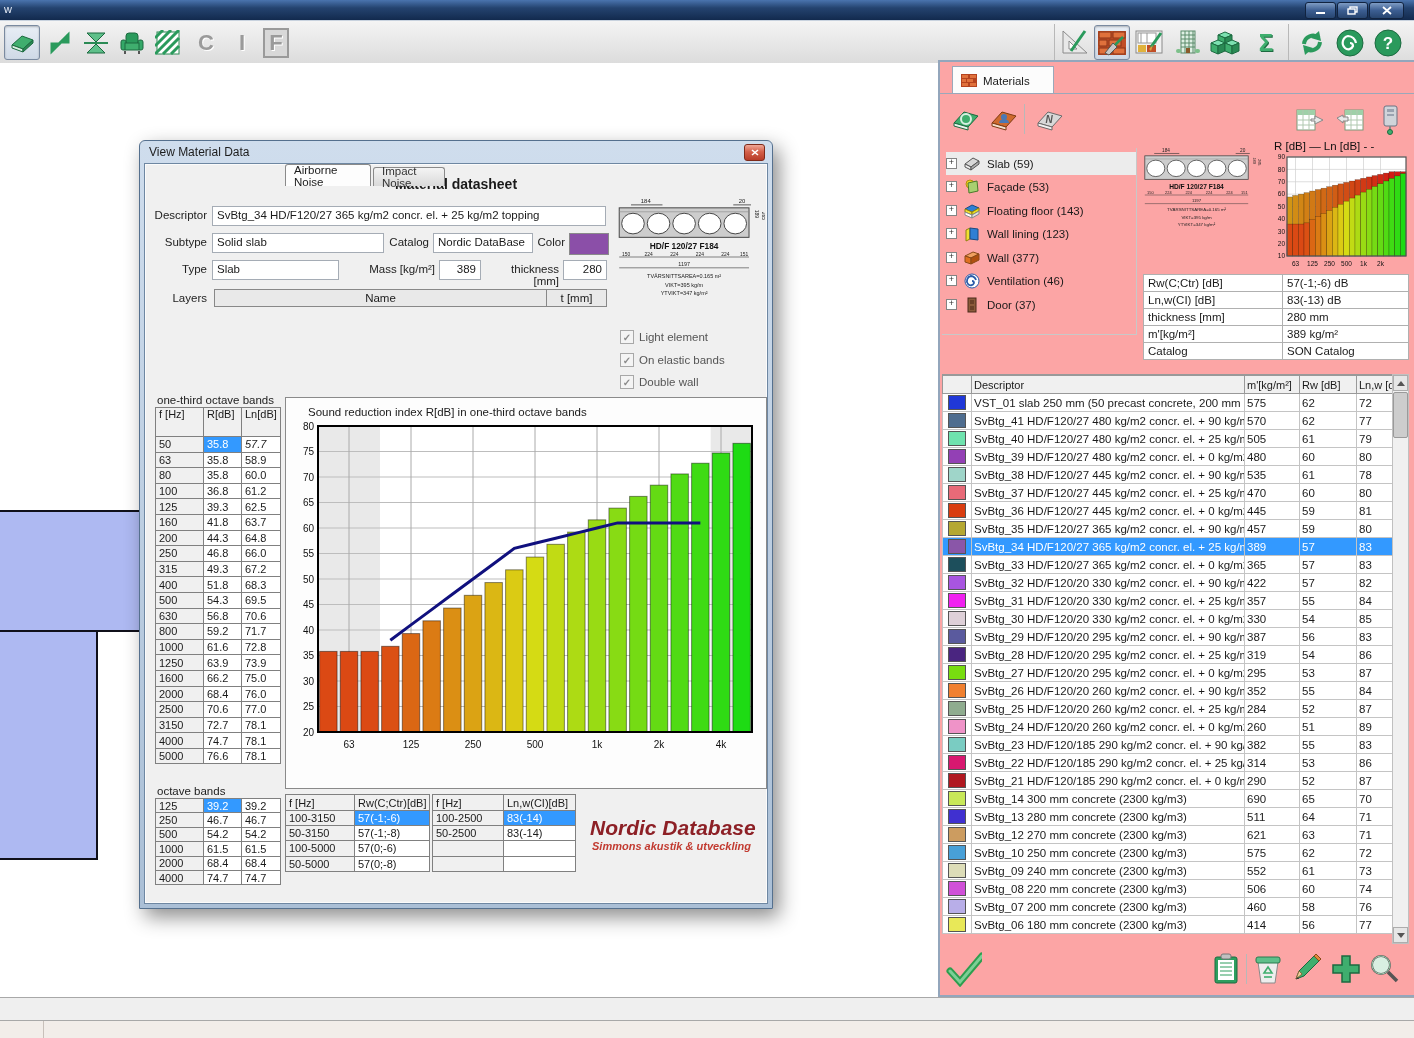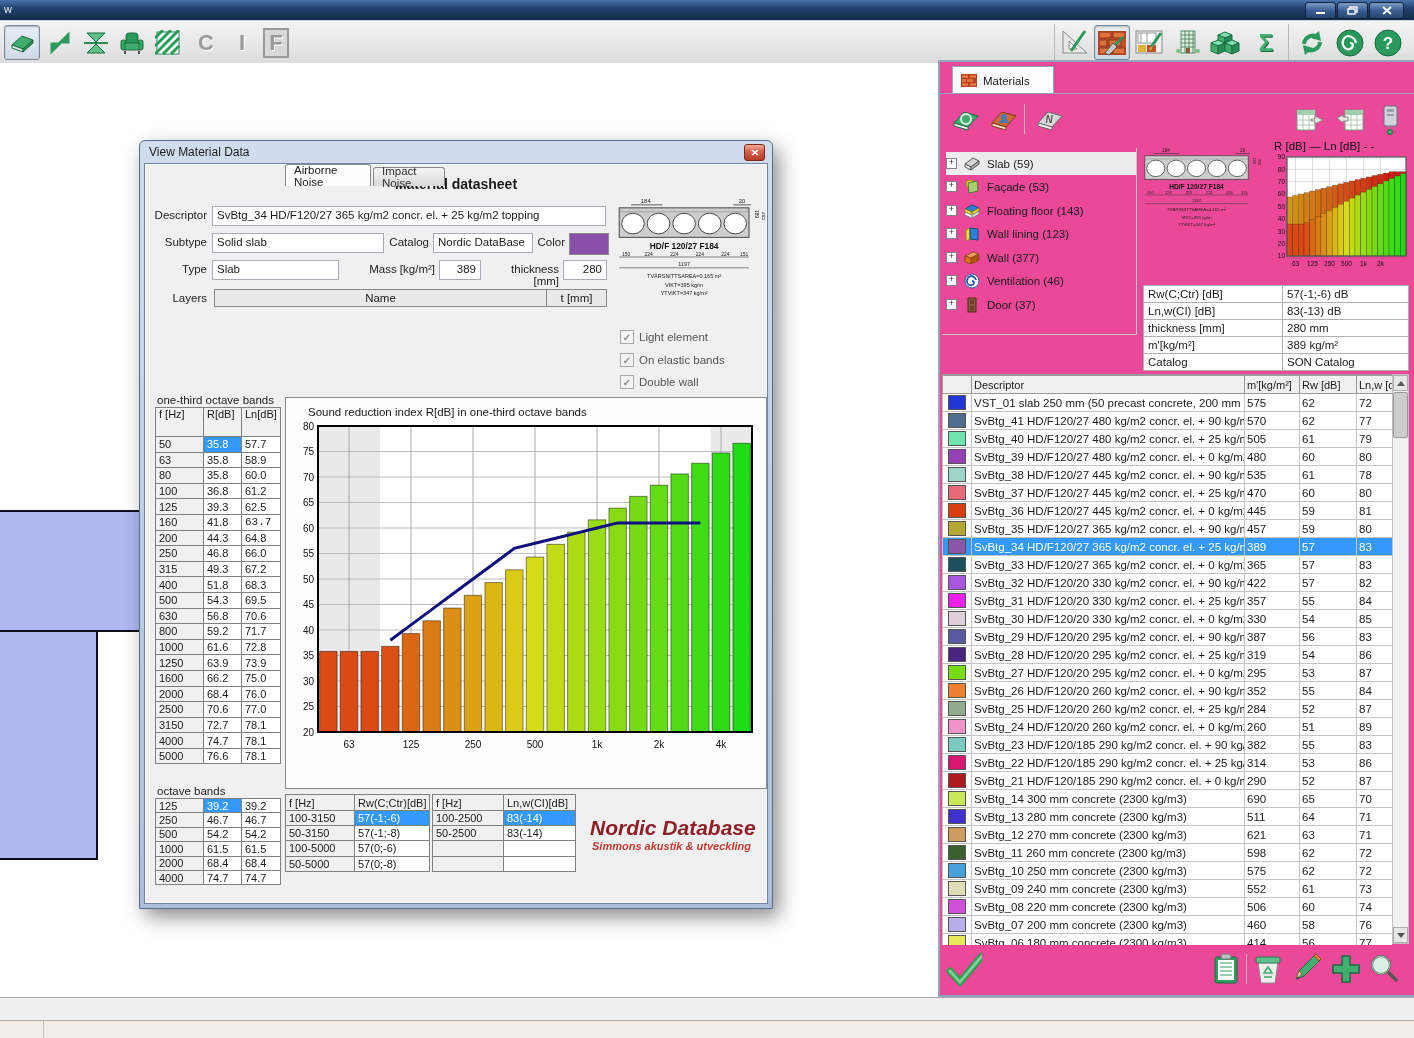--- a/index.html
+++ b/index.html
@@ -35,21 +35,21 @@
   table.grid td.hdr{background:#f0f0f0;}
   table.grid td.sel{background:#3399ff;color:#fff;}
   .sec-label{position:absolute;font-size:11.5px;color:#222;}
   .tab{position:absolute;top:0;height:20px;border:1px solid #8a8a8a;border-bottom:none;border-radius:3px 3px 0 0;display:flex;align-items:center;justify-content:center;font-size:11.5px;padding:0 8px;box-sizing:border-box;}
   .tab.on{background:#fdfdfd;z-index:3;height:22px;}
   .tab.off{background:linear-gradient(to bottom,#f4f4f4,#d9d9d9);color:#333;top:3px;height:19px;z-index:1;}
   #tabpanel{position:absolute;background:#fdfdfd;border:1px solid #8a8a8a;z-index:2;}
   #logo1{position:absolute;font-size:21px;font-weight:bold;font-style:italic;color:#8d2026;letter-spacing:0px;}
   #logo2{position:absolute;font-size:11px;font-weight:bold;font-style:italic;color:#c23a30;}
   
-  #panel{left:938px;top:60px;width:474px;height:933px;background:#ec4899;border-left:2px solid #93a6bc;border-top:2px solid #93a6bc;border-bottom:2px solid #93a6bc;}
+  #panel{left:938px;top:60px;width:474px;height:933px;background:#fca5a5;border-left:2px solid #93a6bc;border-top:2px solid #93a6bc;border-bottom:2px solid #93a6bc;}
   #panel-tab{position:absolute;left:12px;top:4px;width:102px;height:28px;background:#fcfcfc;border:1px solid #9aa8ba;border-bottom:none;display:flex;align-items:center;padding-left:8px;box-sizing:border-box;font-size:11.5px;}
   #panel-tabline{position:absolute;left:0;top:31px;width:474px;height:1px;background:#9aa8ba;}
   .ptool{position:absolute;top:40px;width:36px;height:36px;display:flex;align-items:center;justify-content:center;}
   .tree-item{position:absolute;left:4px;width:190px;height:23px;display:flex;align-items:center;font-size:11.5px;}
   .tree-item .expander{width:9px;height:9px;border:1px solid #848484;background:#fff;font-size:9px;line-height:7px;text-align:center;color:#333;margin-right:6px;flex:none;}
   .tree-item .ticon{margin-right:6px;flex:none;}
   #tree-box{position:absolute;left:2px;top:86px;width:194px;height:186px;border-right:1px solid #c8c8c8;border-bottom:1px solid #c8c8c8;}
   #props{position:absolute;border-collapse:collapse;font-size:11.5px;background:#fff;}
   #props td{border:1px solid #b0b0b0;height:16px;padding:0 4px;}
   #mat-wrap{position:absolute;left:2px;top:312px;width:450px;height:570px;overflow:hidden;border-top:1px solid #999;}
@@ -481,21 +481,21 @@
         <rect x="96.33333333333334" y="35.298750000000005" width="5.666666666666667" height="66.70124999999999" fill="hsl(85,83%,47%)" stroke="rgba(0,0,0,0.4)" stroke-width="0.5"></rect>
         <rect x="102" y="32.4525" width="5.666666666666667" height="69.5475" fill="hsl(91,83%,47%)" stroke="rgba(0,0,0,0.4)" stroke-width="0.5"></rect>
         <rect x="107.66666666666667" y="29.72999999999999" width="5.666666666666667" height="72.27000000000001" fill="hsl(96,83%,47%)" stroke="rgba(0,0,0,0.4)" stroke-width="0.5"></rect>
         <rect x="113.33333333333334" y="27.007500000000007" width="5.666666666666667" height="74.99249999999999" fill="hsl(102,83%,47%)" stroke="rgba(0,0,0,0.4)" stroke-width="0.5"></rect>
         <rect x="119" y="24.408749999999998" width="5.666666666666667" height="77.59125" fill="hsl(107,83%,47%)" stroke="rgba(0,0,0,0.4)" stroke-width="0.5"></rect>
         <rect x="124.66666666666667" y="21.933749999999996" width="5.666666666666667" height="80.06625" fill="hsl(112,83%,47%)" stroke="rgba(0,0,0,0.4)" stroke-width="0.5"></rect>
         <rect x="130.33333333333334" y="19.582500000000007" width="5.666666666666667" height="82.41749999999999" fill="hsl(117,83%,47%)" stroke="rgba(0,0,0,0.4)" stroke-width="0.5"></rect>
         <rect x="17" y="3" width="119" height="99" fill="none" stroke="#555" stroke-width="1.2"></rect>
       </svg></div>
 
-  <table id="props" style="left:203px;top:223px;width:266px">
+  <table id="props" style="left:203px;top:212px;width:266px">
       <tbody>
         <tr>
           <td style="width: 130px;">Rw(C;Ctr) [dB]</td>
           <td>57(-1;-6) dB</td>
         </tr>
         <tr>
           <td style="width: 130px;">Ln,w(CI) [dB]</td>
           <td>83(-13) dB</td>
         </tr>
         <tr>
@@ -740,29 +740,20 @@
             <td>71</td>
           </tr>
           <tr>
             <td>
               <div class="swatch" style="background: rgb(204, 156, 96);"></div>
             </td>
             <td>SvBtg_12 270 mm concrete (2300 kg/m3)</td>
             <td>621</td>
             <td>63</td>
             <td>71</td>
-          </tr>
-          <tr>
-            <td>
-              <div class="swatch" style="background: rgb(58, 96, 48);"></div>
-            </td>
-            <td>SvBtg_11 260 mm concrete (2300 kg/m3)</td>
-            <td>598</td>
-            <td>62</td>
-            <td>72</td>
           </tr>
           <tr>
             <td>
               <div class="swatch" style="background: rgb(72, 160, 216);"></div>
             </td>
             <td>SvBtg_10 250 mm concrete (2300 kg/m3)</td>
             <td>575</td>
             <td>62</td>
             <td>72</td>
           </tr>
@@ -943,21 +934,21 @@
         <table class="grid">
           <tbody>
             <tr>
               <td class="hdr" style="width: 41px; height: 28px; vertical-align: top;">f [Hz]</td>
               <td class="hdr" style="width: 31px; height: 28px; vertical-align: top;">R[dB]</td>
               <td class="hdr" style="width: 32px; height: 28px; vertical-align: top;">Ln[dB]</td>
             </tr>
             <tr>
               <td class="hdr" style="width: 41px; height: 14.6px;">50</td>
               <td class="sel" style="width: 31px; height: 14.6px;">35.8</td>
-              <td style="width: 32px; height: 14.6px;">57.7</td>
+              <td style="width: 32px; height: 14.6px; font-style: italic;">57.7</td>
             </tr>
             <tr>
               <td class="hdr" style="width: 41px; height: 14.6px;">63</td>
               <td style="width: 31px; height: 14.6px;">35.8</td>
               <td style="width: 32px; height: 14.6px;">58.9</td>
             </tr>
             <tr>
               <td class="hdr" style="width: 41px; height: 14.6px;">80</td>
               <td style="width: 31px; height: 14.6px;">35.8</td>
               <td style="width: 32px; height: 14.6px;">60.0</td>
@@ -968,21 +959,21 @@
               <td style="width: 32px; height: 14.6px;">61.2</td>
             </tr>
             <tr>
               <td class="hdr" style="width: 41px; height: 14.6px;">125</td>
               <td style="width: 31px; height: 14.6px;">39.3</td>
               <td style="width: 32px; height: 14.6px;">62.5</td>
             </tr>
             <tr>
               <td class="hdr" style="width: 41px; height: 14.6px;">160</td>
               <td style="width: 31px; height: 14.6px;">41.8</td>
-              <td style="width: 32px; height: 14.6px; font-family: Liberation Mono, monospace;">63.7</td>
+              <td style="width: 32px; height: 14.6px;">63.7</td>
             </tr>
             <tr>
               <td class="hdr" style="width: 41px; height: 14.6px;">200</td>
               <td style="width: 31px; height: 14.6px;">44.3</td>
               <td style="width: 32px; height: 14.6px;">64.8</td>
             </tr>
             <tr>
               <td class="hdr" style="width: 41px; height: 14.6px;">250</td>
               <td style="width: 31px; height: 14.6px;">46.8</td>
               <td style="width: 32px; height: 14.6px;">66.0</td>

